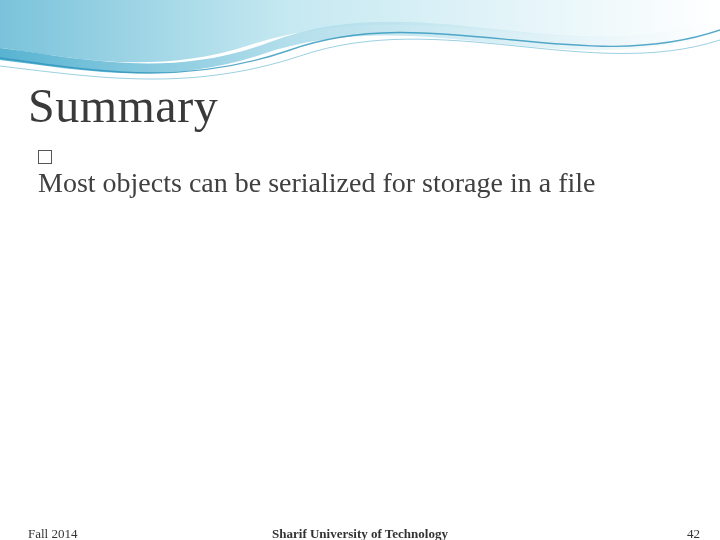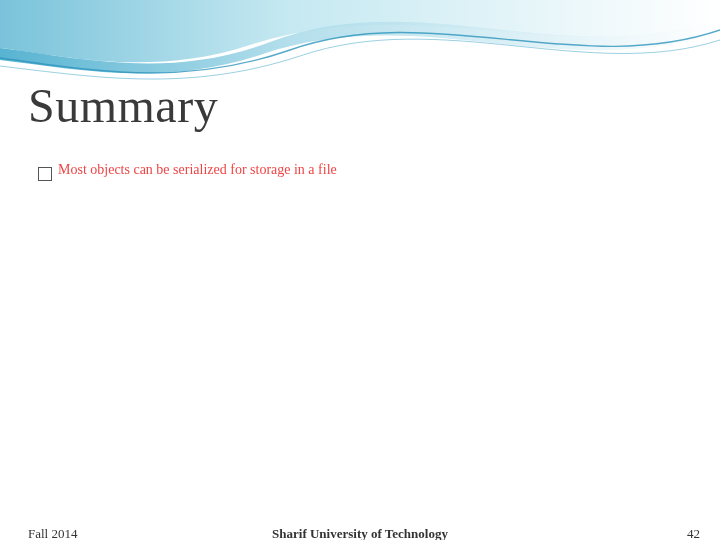--- a/index.html
+++ b/index.html
@@ -19,34 +19,35 @@
   }
   .content {
     position: relative;
     z-index: 1;
     padding: 78px 28px 0 28px;
   }
   .title {
     font-size: 48px;
     font-weight: 400;
     color: #3a3a3a;
-    margin-bottom: 28px;
+    margin-bottom: 11px;
     letter-spacing: 0.5px;
   }
   .bullets {
     list-style: none;
     padding-left: 10px;
   }
   .bullets li {
-    font-size: 14px;
+    font-size: 28px;
     line-height: 1.35;
-    color: #ef4444;
+    color: #404040;
     margin-bottom: 2px;
     display: flex;
     align-items: flex-start;
+    flex-direction: column;
   }
   .bullet-box {
     display: inline-block;
     width: 14px;
     height: 14px;
     border: 1.5px solid #555;
     margin-right: 6px;
     margin-top: 6px;
     flex-shrink: 0;
   }

